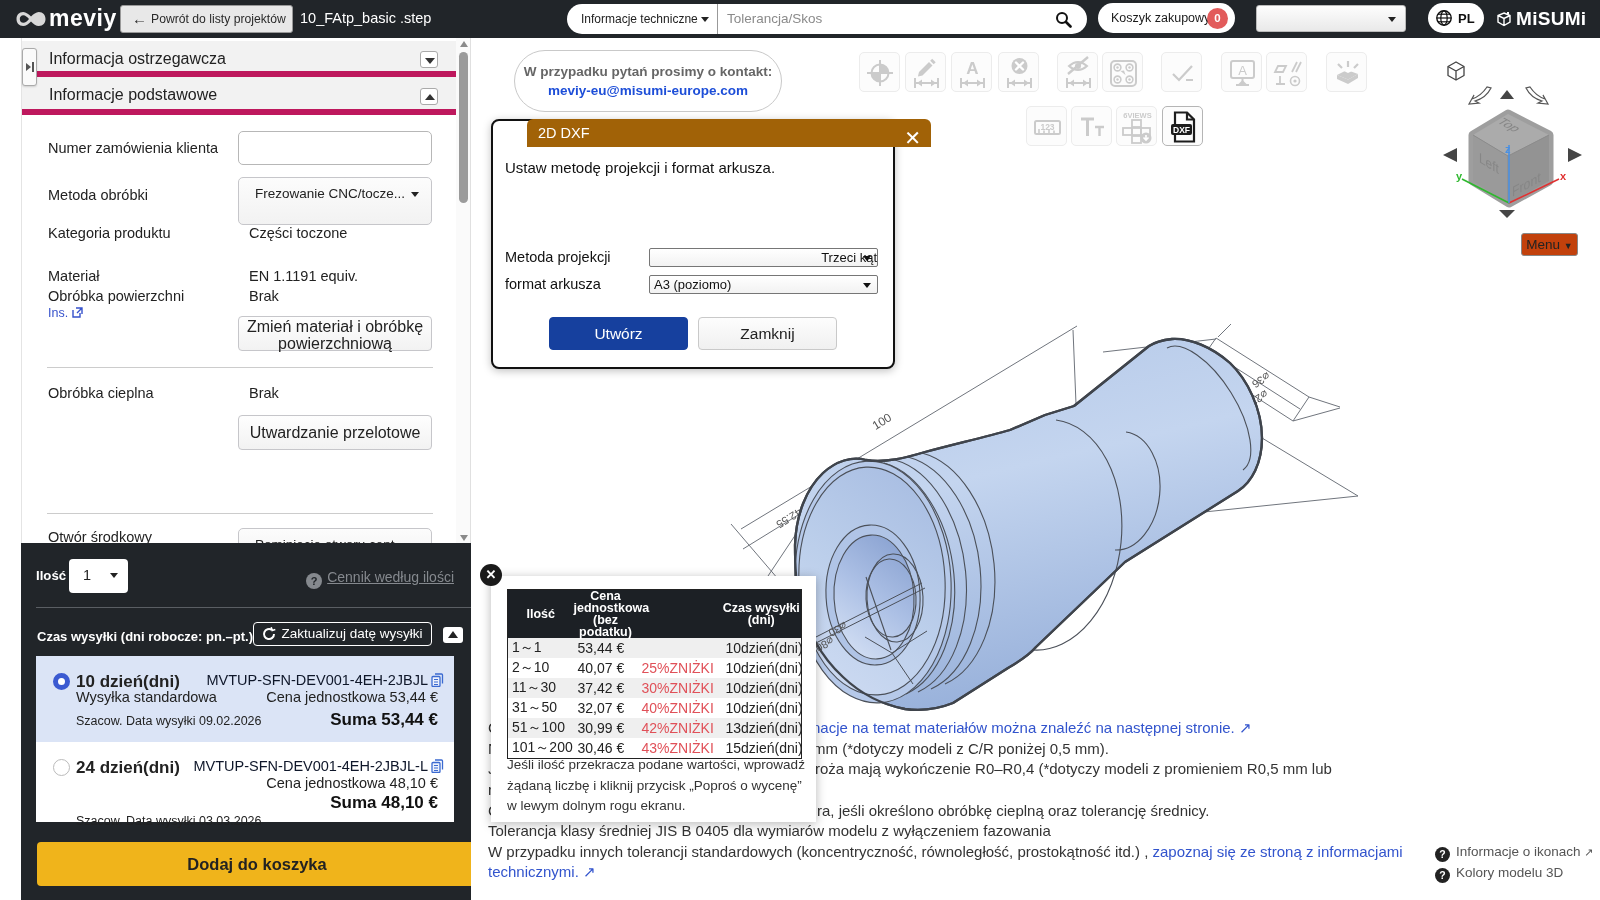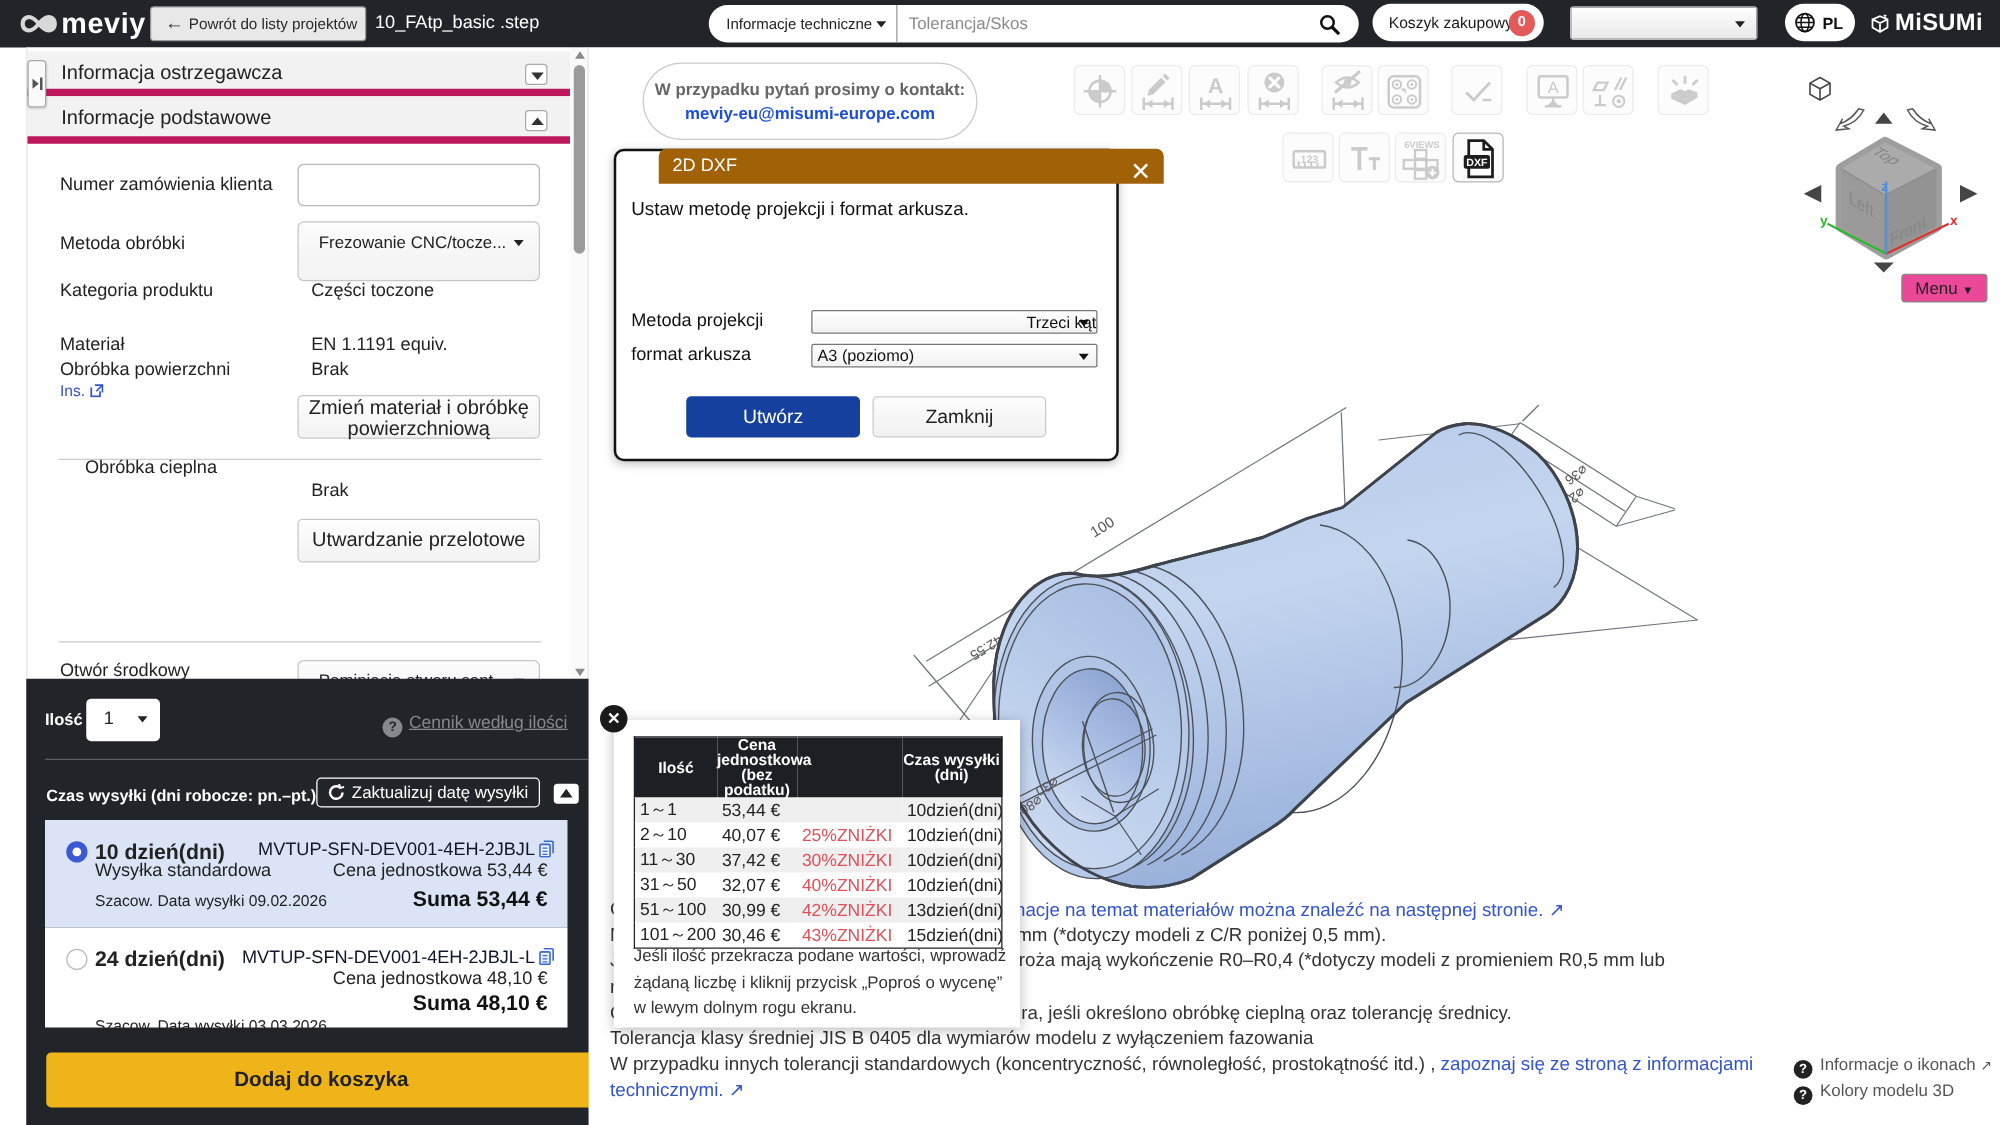--- a/index.html
+++ b/index.html
@@ -104,21 +104,21 @@
 #ptab td { padding:0 4px; white-space:nowrap; height:20px; }
 #ptab tr.g td { background:#efefef; }
 #ptab .disc { color:#e05058; }
 #ptab col:nth-child(1){width:66px;} #ptab col:nth-child(2){width:64px;} #ptab col:nth-child(3){width:84px;} #ptab col:nth-child(4){width:80px;}
 #pnote { position:absolute; left:16px; top:179px; font-size:13.5px; color:#333; line-height:20.5px; white-space:nowrap; }
 
 
 .brlink { position:absolute; font-size:13.5px; color:#555; }
 .brlink .q { display:inline-block; width:15px; height:15px; background:#222; color:#fff; border-radius:50%; text-align:center; line-height:15px; font-size:10.5px; font-weight:bold; margin-right:6px; vertical-align:-2px; }
 
-#menubtn { position:absolute; left:1521px; top:219px; width:69px; height:23px; background:#ec4899; border:1px solid #888; border-radius:3px; font-size:13.5px; color:#222; text-align:center; line-height:21px; }
+#menubtn { position:absolute; left:1521px; top:233px; width:57px; height:23px; background:#c2410c; border:1px solid #888; border-radius:3px; font-size:13.5px; color:#222; text-align:center; line-height:21px; }
 </style>
 </head>
 <body>
 <div id="page">
 
   <div id="topbar">
     <svg class="abs" style="left:15px;top:9px;" width="32" height="20" viewBox="0 0 32 20">
         <path d="M8.2,3 C11,3 13.6,5.2 16,7.6 C18.4,5.2 21,3 23.8,3 C28,3 30.5,6 30.5,10 C30.5,14 28,17 23.8,17 C21,17 18.4,14.8 16,12.4 C13.6,14.8 11,17 8.2,17 C4,17 1.5,14 1.5,10 C1.5,6 4,3 8.2,3 Z M8.4,6.2 C6,6.2 4.8,8 4.8,10 C4.8,12 6,13.8 8.4,13.8 C10.3,13.8 12.3,12 14,10 C12.3,8 10.3,6.2 8.4,6.2 Z" fill="#d8d8d8"></path>
       </svg>
       <div id="logo">meviy</div>
@@ -178,21 +178,21 @@
     <div class="val" style="top:250px;">Brak</div>
     <div class="lbl bluelink" style="top:268px;">Ins. <svg width="11" height="11" viewBox="0 0 11 11" style="vertical-align:-1px;">
           <path d="M1,3 v7 h7 v-4" fill="none" stroke="#3652cc" stroke-width="1.4"></path>
           <path d="M4,1 h6 v6 M10,1 L5,6" fill="none" stroke="#3652cc" stroke-width="1.4"></path>
         </svg></div>
 
     <div class="sbtn" style="top:278px;height:35px;line-height:17px;padding-top:1px;">Zmień materiał i obróbkę<br>powierzchniową</div>
 
     <div class="hr" style="top:329px;"></div>
 
-    <div class="lbl" style="top:328px;margin-left:20px;">Obróbka cieplna</div>
+    <div class="lbl" style="top:347px;">Obróbka cieplna</div>
     <div class="val" style="top:347px;">Brak</div>
     <div class="sbtn" style="top:377px;height:35px;line-height:33px;">Utwardzanie przelotowe</div>
 
     <div class="hr" style="top:475px;"></div>
     <div class="lbl" style="top:491px;">Otwór środkowy</div>
     <div class="selc" style="top:490px;height:34px;">
         <div class="cv" style="position:absolute;left:16px;top:8px;">Pominięcie otworu cent...</div>
       </div>
   </div>
   <div id="sidetab"><svg width="13" height="36">

